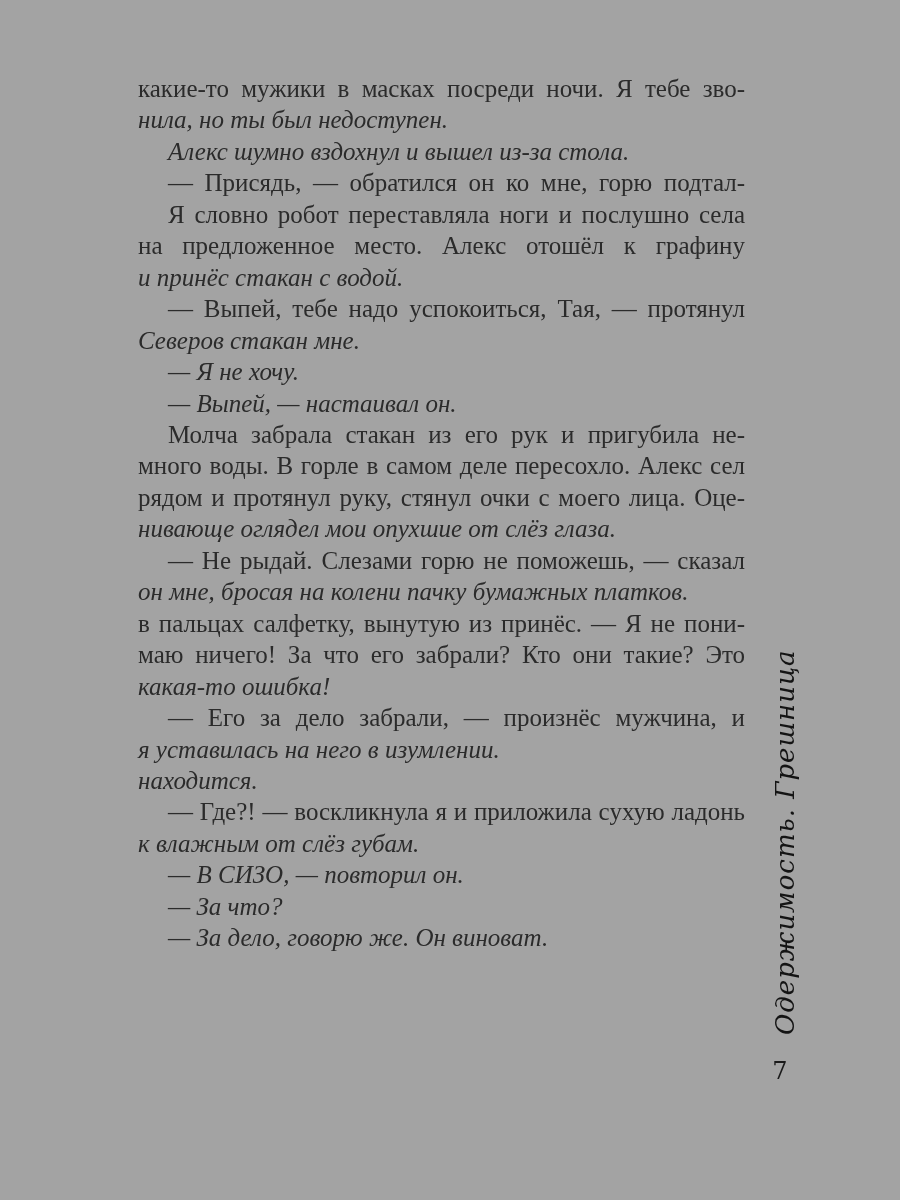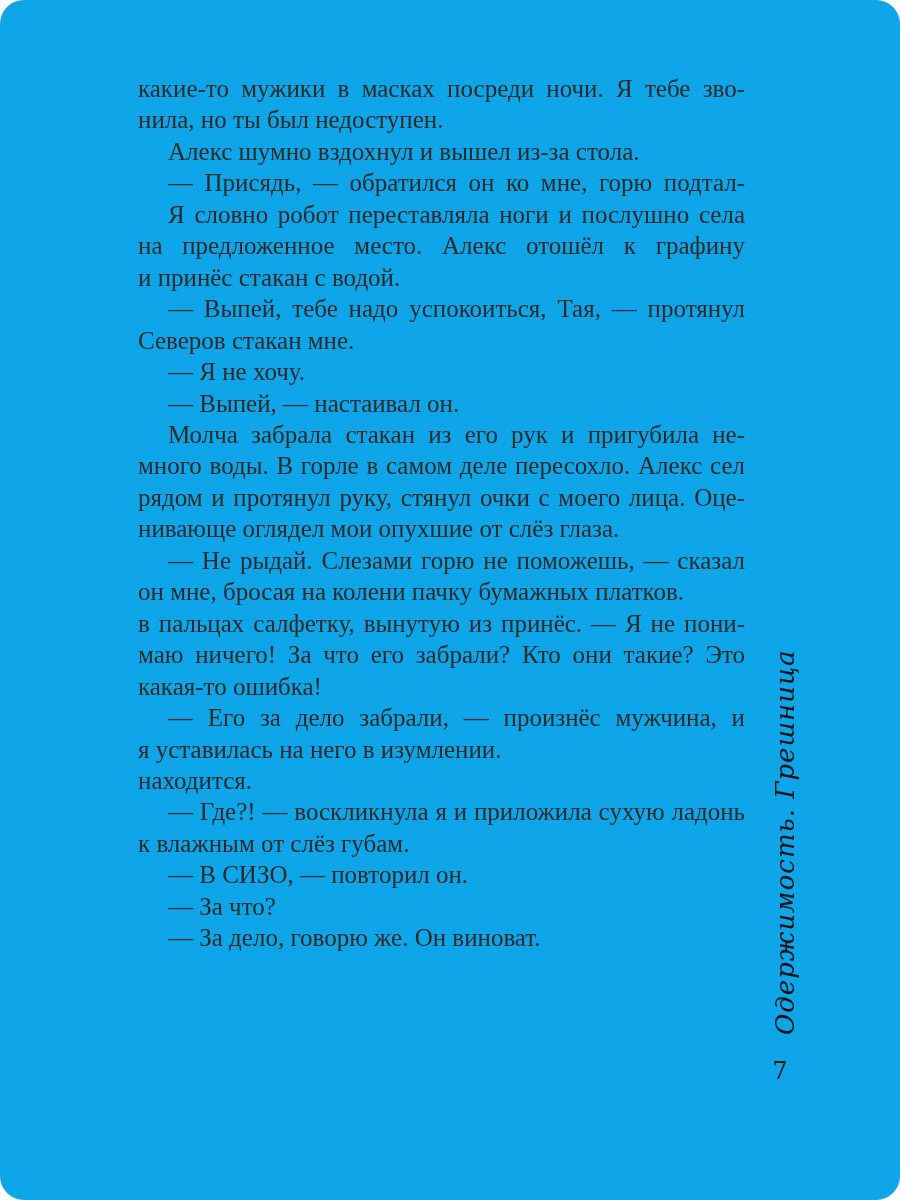--- a/index.html
+++ b/index.html
@@ -10,40 +10,40 @@
   body {
     width: 900px;
     height: 1200px;
     position: relative;
     overflow: hidden;
     font-family: "Liberation Serif", serif;
   }
   .page {
     position: absolute;
     inset: 0;
-    background: #0ea5e9;
-    border-radius: 24px;
+    background: #a3a3a3;
   }
   .text-block {
     position: absolute;
     left: 138px;
     top: 73px;
     width: 607px;
     color: #2b2b2b;
     font-size: 25px;
     line-height: 31.45px;
     font-family: "Liberation Serif", serif;
   }
   .line {
     text-align: justify;
     text-align-last: justify;
     white-space: nowrap;
   }
   .line.last {
     text-align-last: left;
+    font-style: italic;
   }
   .line.indent {
     text-indent: 30px;
   }
   .margin-title {
     position: absolute;
     left: 627px;
     top: 858px;
     width: 320px;
     height: 34px;

